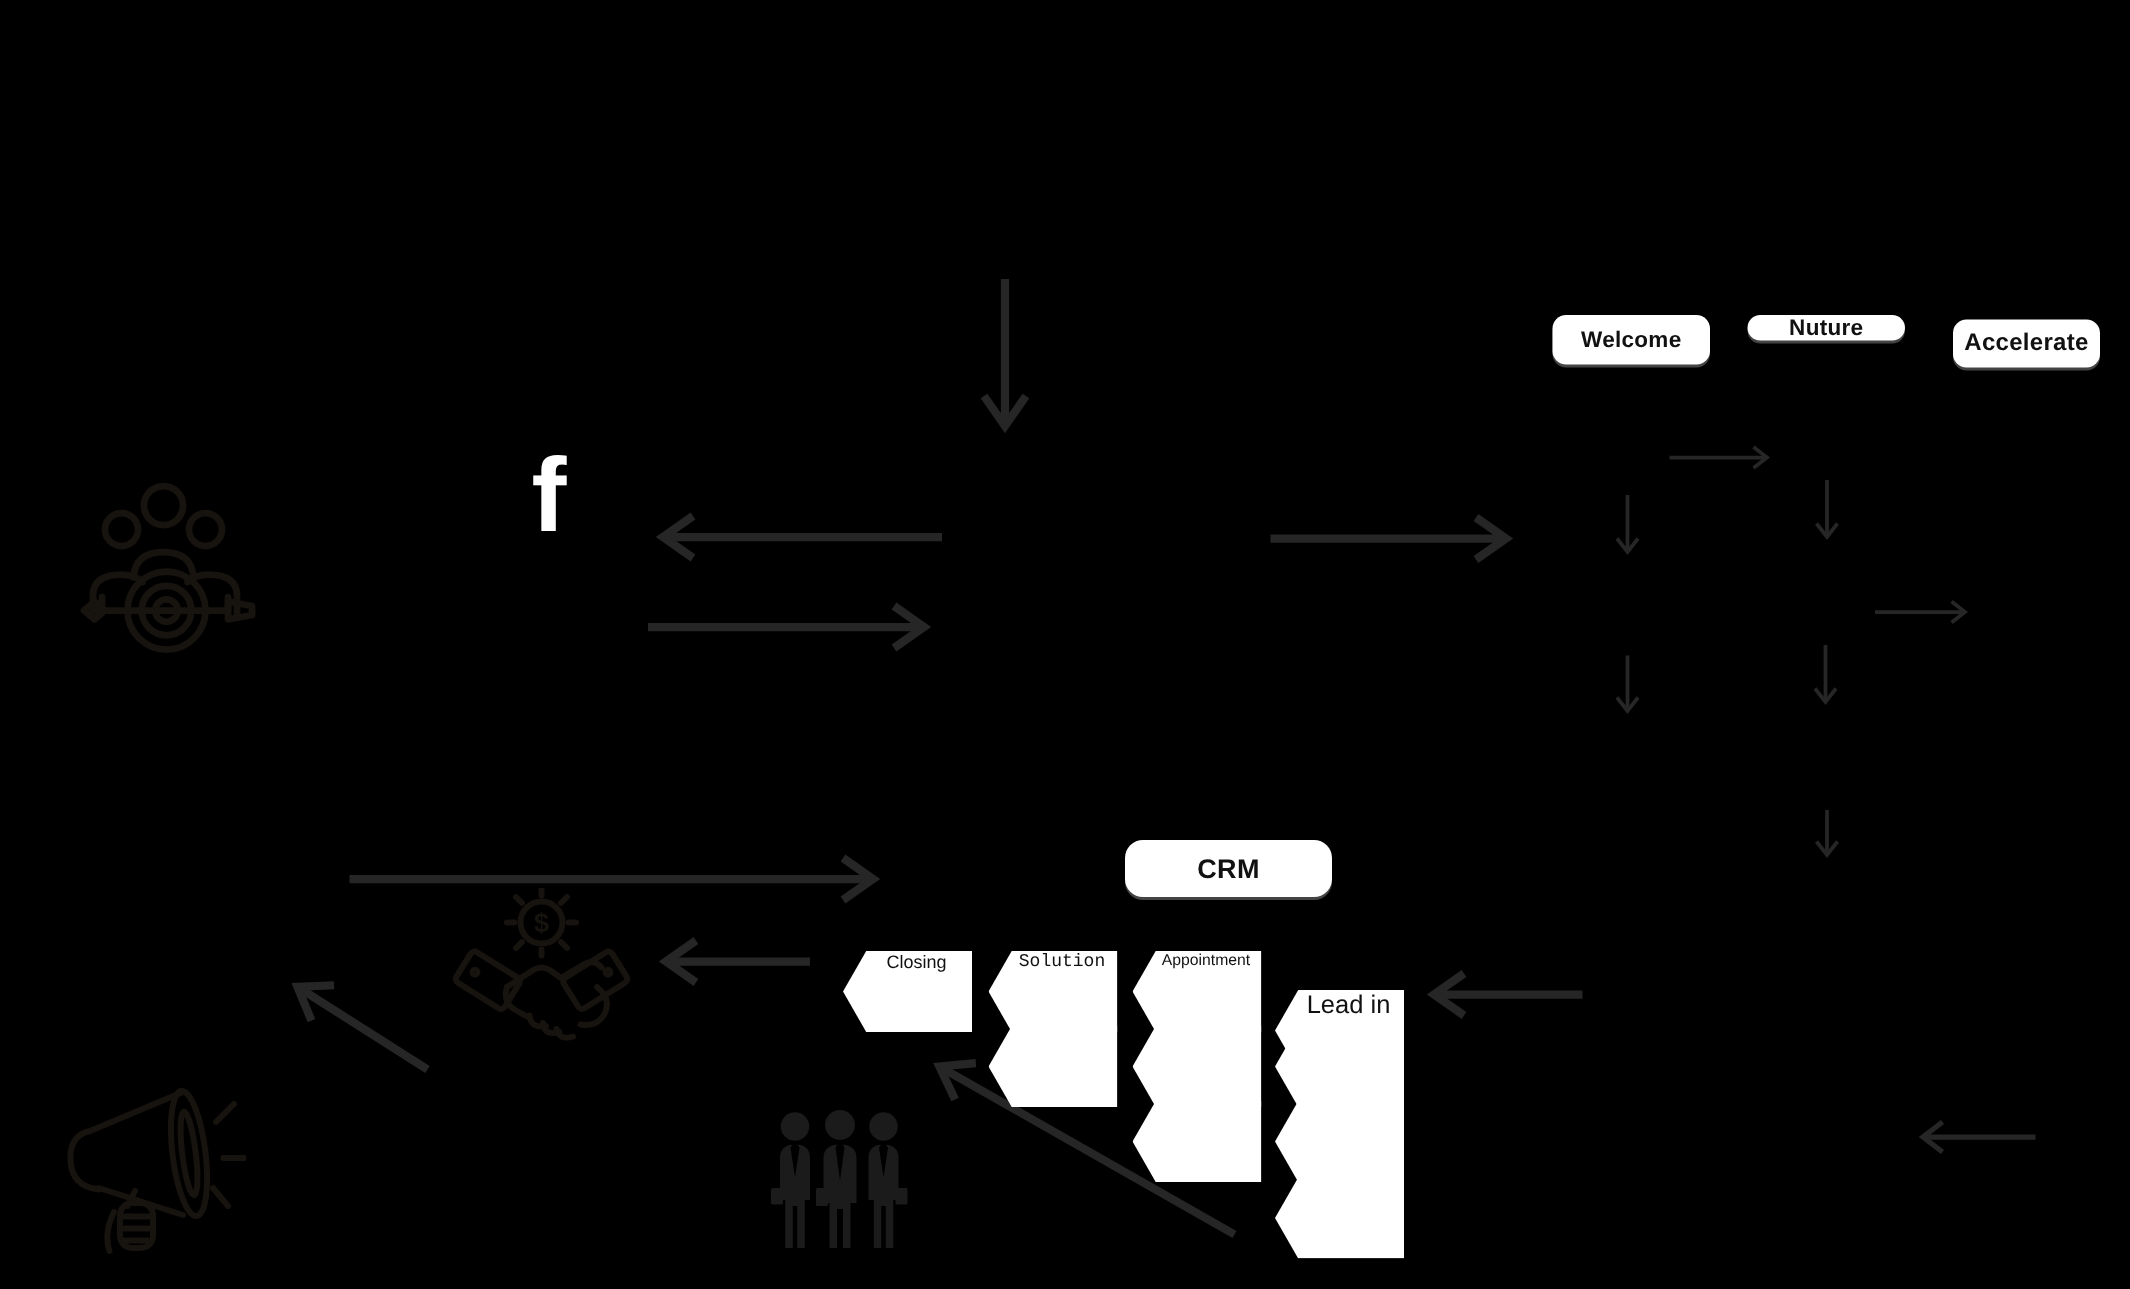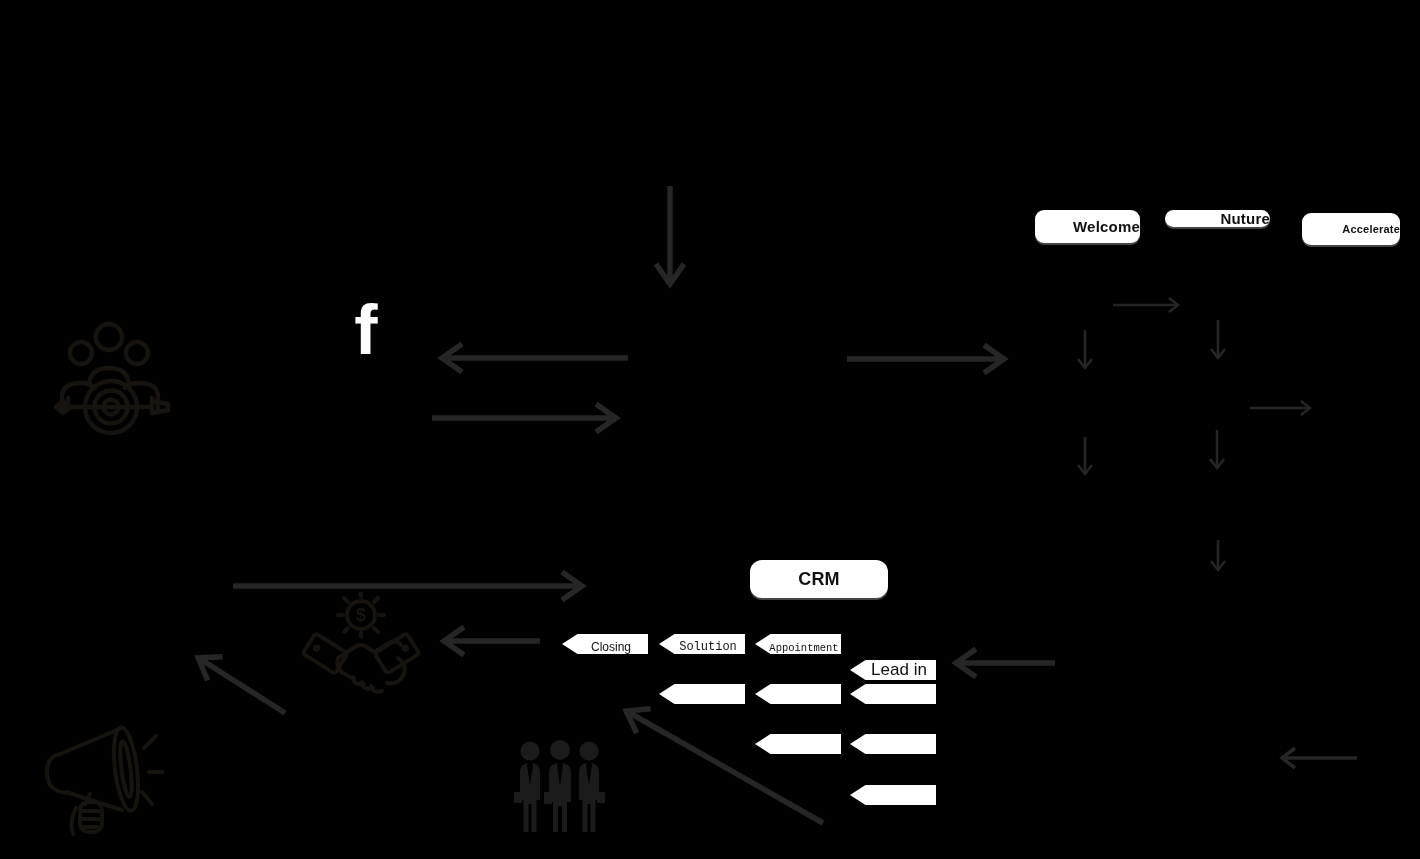--- a/index.html
+++ b/index.html
@@ -21,49 +21,49 @@
     position:absolute;
     background:var(--node-bg,#fff);
     color:var(--node-text,#111);
     border-radius:9px;
     display:flex;align-items:center;justify-content:center;
     font-weight:600;
     box-shadow:0 2px 0 rgba(150,150,150,.45);
     cursor:pointer;
     letter-spacing:.2px;
   }
-  .tag.small{font-size:15px;justify-content:flex-end;}
+  .tag.small{font-size:15px;}
   .tag.crm{font-size:18px;border-radius:12px;}
 
   
   .fb-f{
     position:absolute;
     color:var(--facebook-white,#fff);
     font-size:70px;line-height:70px;font-weight:700;
     width:46px;text-align:center;
   }
 
   
   .chev{
     position:absolute;
-    width:86px;height:20px;
+    width:86px;height:54px;
     background:var(--node-bg,#fff);
     clip-path:polygon(18% 0, 100% 0, 100% 100%, 18% 100%, 0 50%);
-    display:flex;align-items:flex-end;justify-content:center;
+    display:flex;align-items:flex-start;justify-content:center;
     cursor:pointer;
   }
   .chev-label{
     color:var(--node-text,#111);
     padding-left:12px;
     white-space:nowrap;
     font-weight:500;
   }
   .fs-closing{font-size:12px;}
   .fs-solution{font-size:12px;font-family:Liberation Mono, monospace;}
-  .fs-appointment{font-size:10.5px;font-family:Liberation Mono, monospace;}
+  .fs-appointment{font-size:10.5px;}
   .fs-leadin{font-size:17px;}
 </style>
 </head>
 <body>
 
 <div class="canvas">
 
   <svg class="abs" style="left:48px;top:314px" width="124" height="122" viewBox="0 0 124 122">
     <g fill="none" stroke="var(--icon-stroke)" stroke-width="4.5" stroke-linecap="round" stroke-linejoin="round">
       <circle cx="33" cy="39" r="11"></circle>
@@ -193,21 +193,21 @@
   </svg>
 
   <div class="fb-f abs" style="left:343px;top:295px">f</div>
 
   <div class="tag small" style="left:1035px;top:210px;width:105px;height:33px">
     <span>Welcome</span>
   </div>
   <div class="tag small" style="left:1165px;top:210px;width:105px;height:17px">
     <span>Nuture</span>
   </div>
-  <div class="tag small" style="left:1302px;top:213px;width:98px;height:32px;font-size:11px">
+  <div class="tag small" style="left:1302px;top:213px;width:98px;height:32px;font-size:16px">
     <span>Accelerate</span>
   </div>
   <div class="tag crm" style="left:750px;top:560px;width:138px;height:38px">
     <span>CRM</span>
   </div>
 
   <div class="chev" style="left:562px;top:634px">
     <span class="chev-label fs-closing">Closing</span>
   </div>
   <div class="chev" style="left:659px;top:634px">

